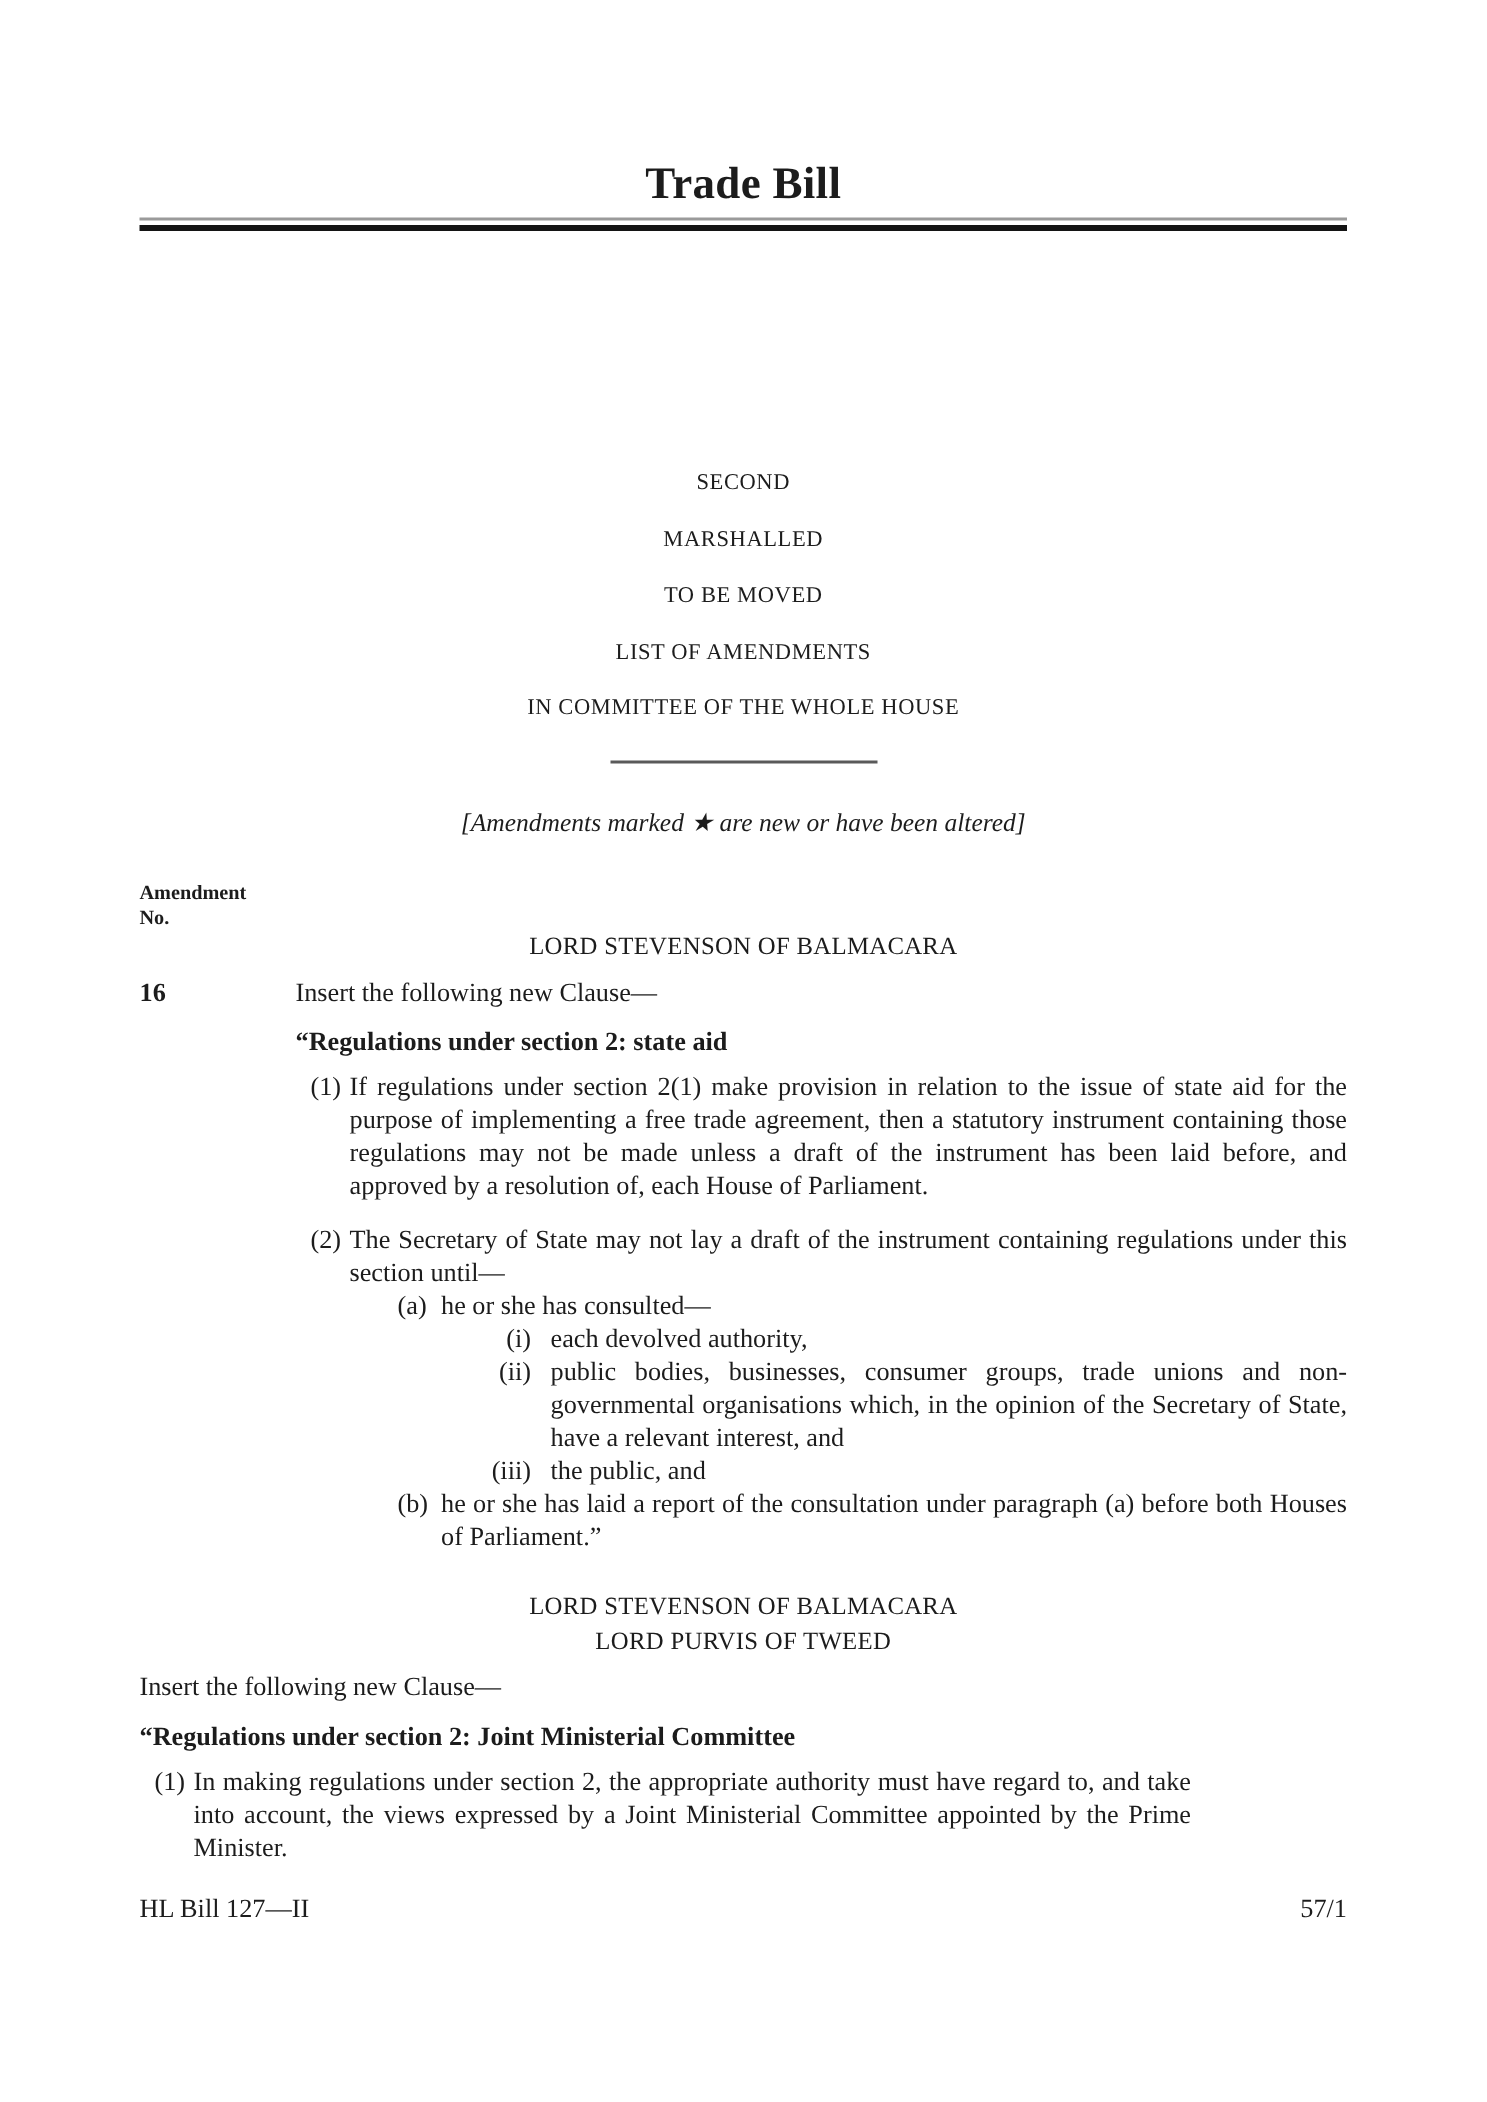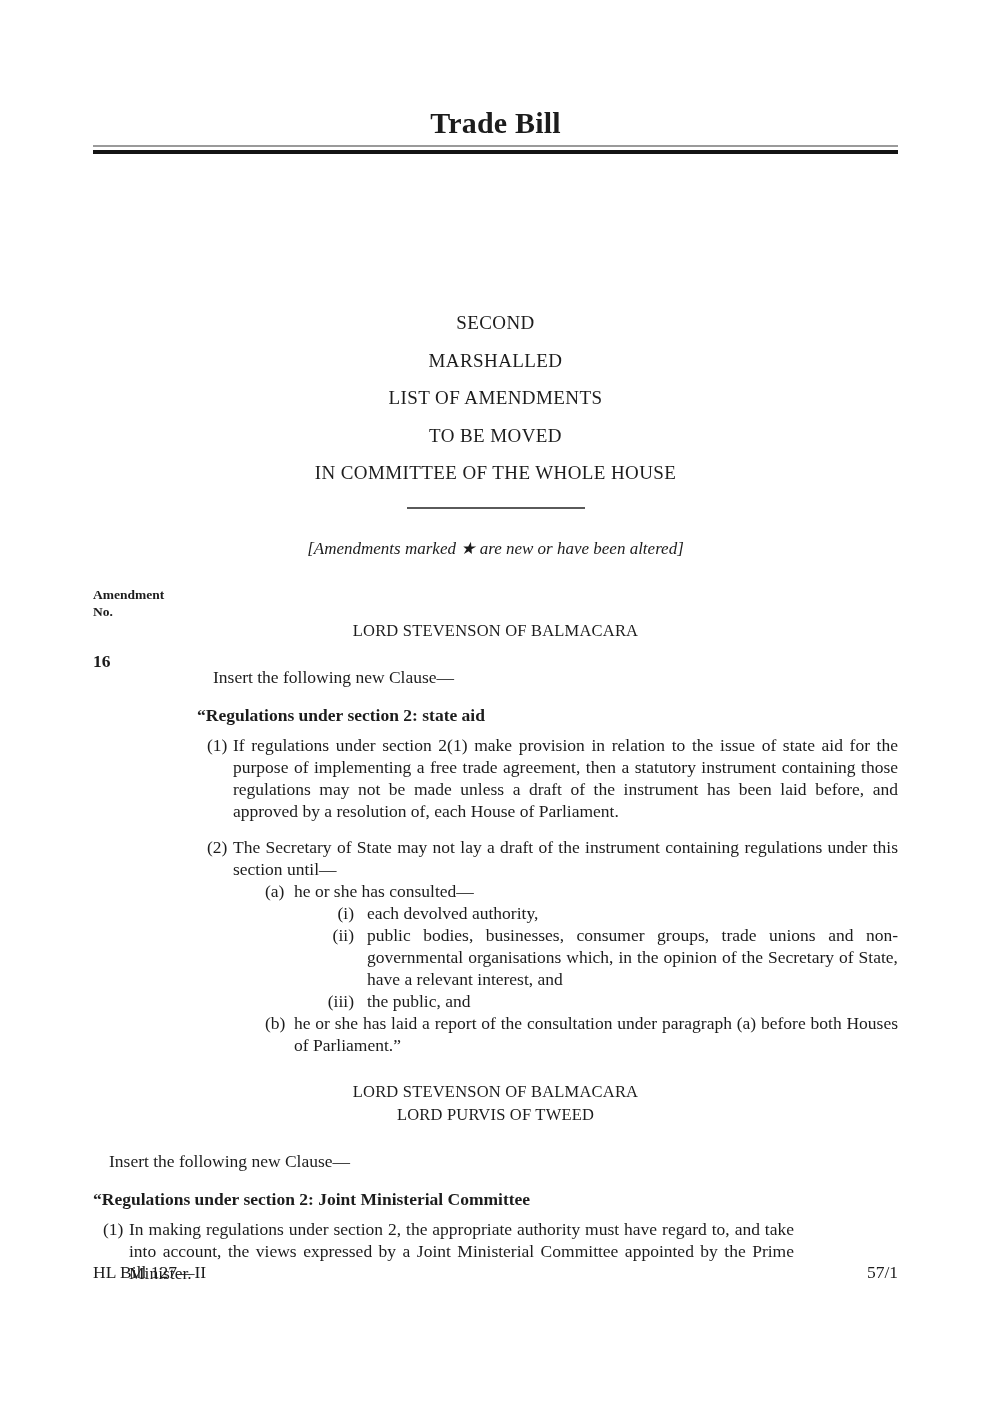--- a/index.html
+++ b/index.html
@@ -26,21 +26,21 @@
     line-height: 34px;
     font-weight: bold;
     letter-spacing: 0.2px;
   }
   .double-rule { margin-top: 5px; }
   .double-rule .rule-thin  { height: 2px; background: #9a9a9a; }
   .double-rule .rule-thick { height: 4px; background: #141414; margin-top: 3px; }
 
   .cover { margin-top: 150px; text-align: center; }
   .cover-line {
-    font-size: 19px;
+    font-size: 15px;
     line-height: 37.5px;
     letter-spacing: 0.4px;
   }
 
   .short-rule {
     width: 178px;
     margin: 15px auto 0;
     border-top: 2px solid #5a5a5a;
   }
 
@@ -70,21 +70,21 @@
 
   .sponsors { text-align: center; margin-top: 24px; }
   .place-row + .sponsors { margin-top: 0; }
   .sponsor { font-size: 16.5px; line-height: 23px; letter-spacing: 0.2px; }
 
   .amendment { display: flex; margin-top: 6px; }
   .sponsors + .amendment { margin-top: 8px; }
   .amd-no { width: 104px; font-weight: bold; font-size: 17.5px; line-height: 22px; flex: none; }
   .amd-body { width: 701px; flex: none; font-size: 17.5px; line-height: 22px; }
 
-  .instruction { margin: 16px; }
+  .instruction { margin: 0; }
   .clause-title { margin: 11px 0 0; font-weight: bold; }
 
   .prov { position: relative; margin: 14px 0 0; text-align: justify; }
   .clause-title + .prov { margin-top: 8px; }
   .prov.lvl2, .prov.lvl3 { margin-top: 0; }
 
   .lvl1 { padding-left: 36px; }
   .lvl1 > .marker { position: absolute; left: 10px; top: 0; }
   .lvl2 { padding-left: 97px; }
   .lvl2 > .marker { position: absolute; left: 68px; top: 0; }
@@ -111,22 +111,22 @@
     <h1 class="title">Trade Bill</h1>
 
     <div class="double-rule">
       <div class="rule-thin"></div>
       <div class="rule-thick"></div>
     </div>
 
     <div class="cover">
       <div class="cover-line">SECOND</div>
       <div class="cover-line">MARSHALLED</div>
+      <div class="cover-line">TO BE MOVED</div>
       <div class="cover-line">LIST OF AMENDMENTS</div>
-      <div class="cover-line">TO BE MOVED</div>
       <div class="cover-line">IN COMMITTEE OF THE WHOLE HOUSE</div>
     </div>
 
     <div class="short-rule"></div>
 
     <p class="marked-note">[Amendments marked ★ are new or have been altered]</p>
 
     <div class="place-row">
       <div class="gutter-label">
         <div>Amendment</div>

